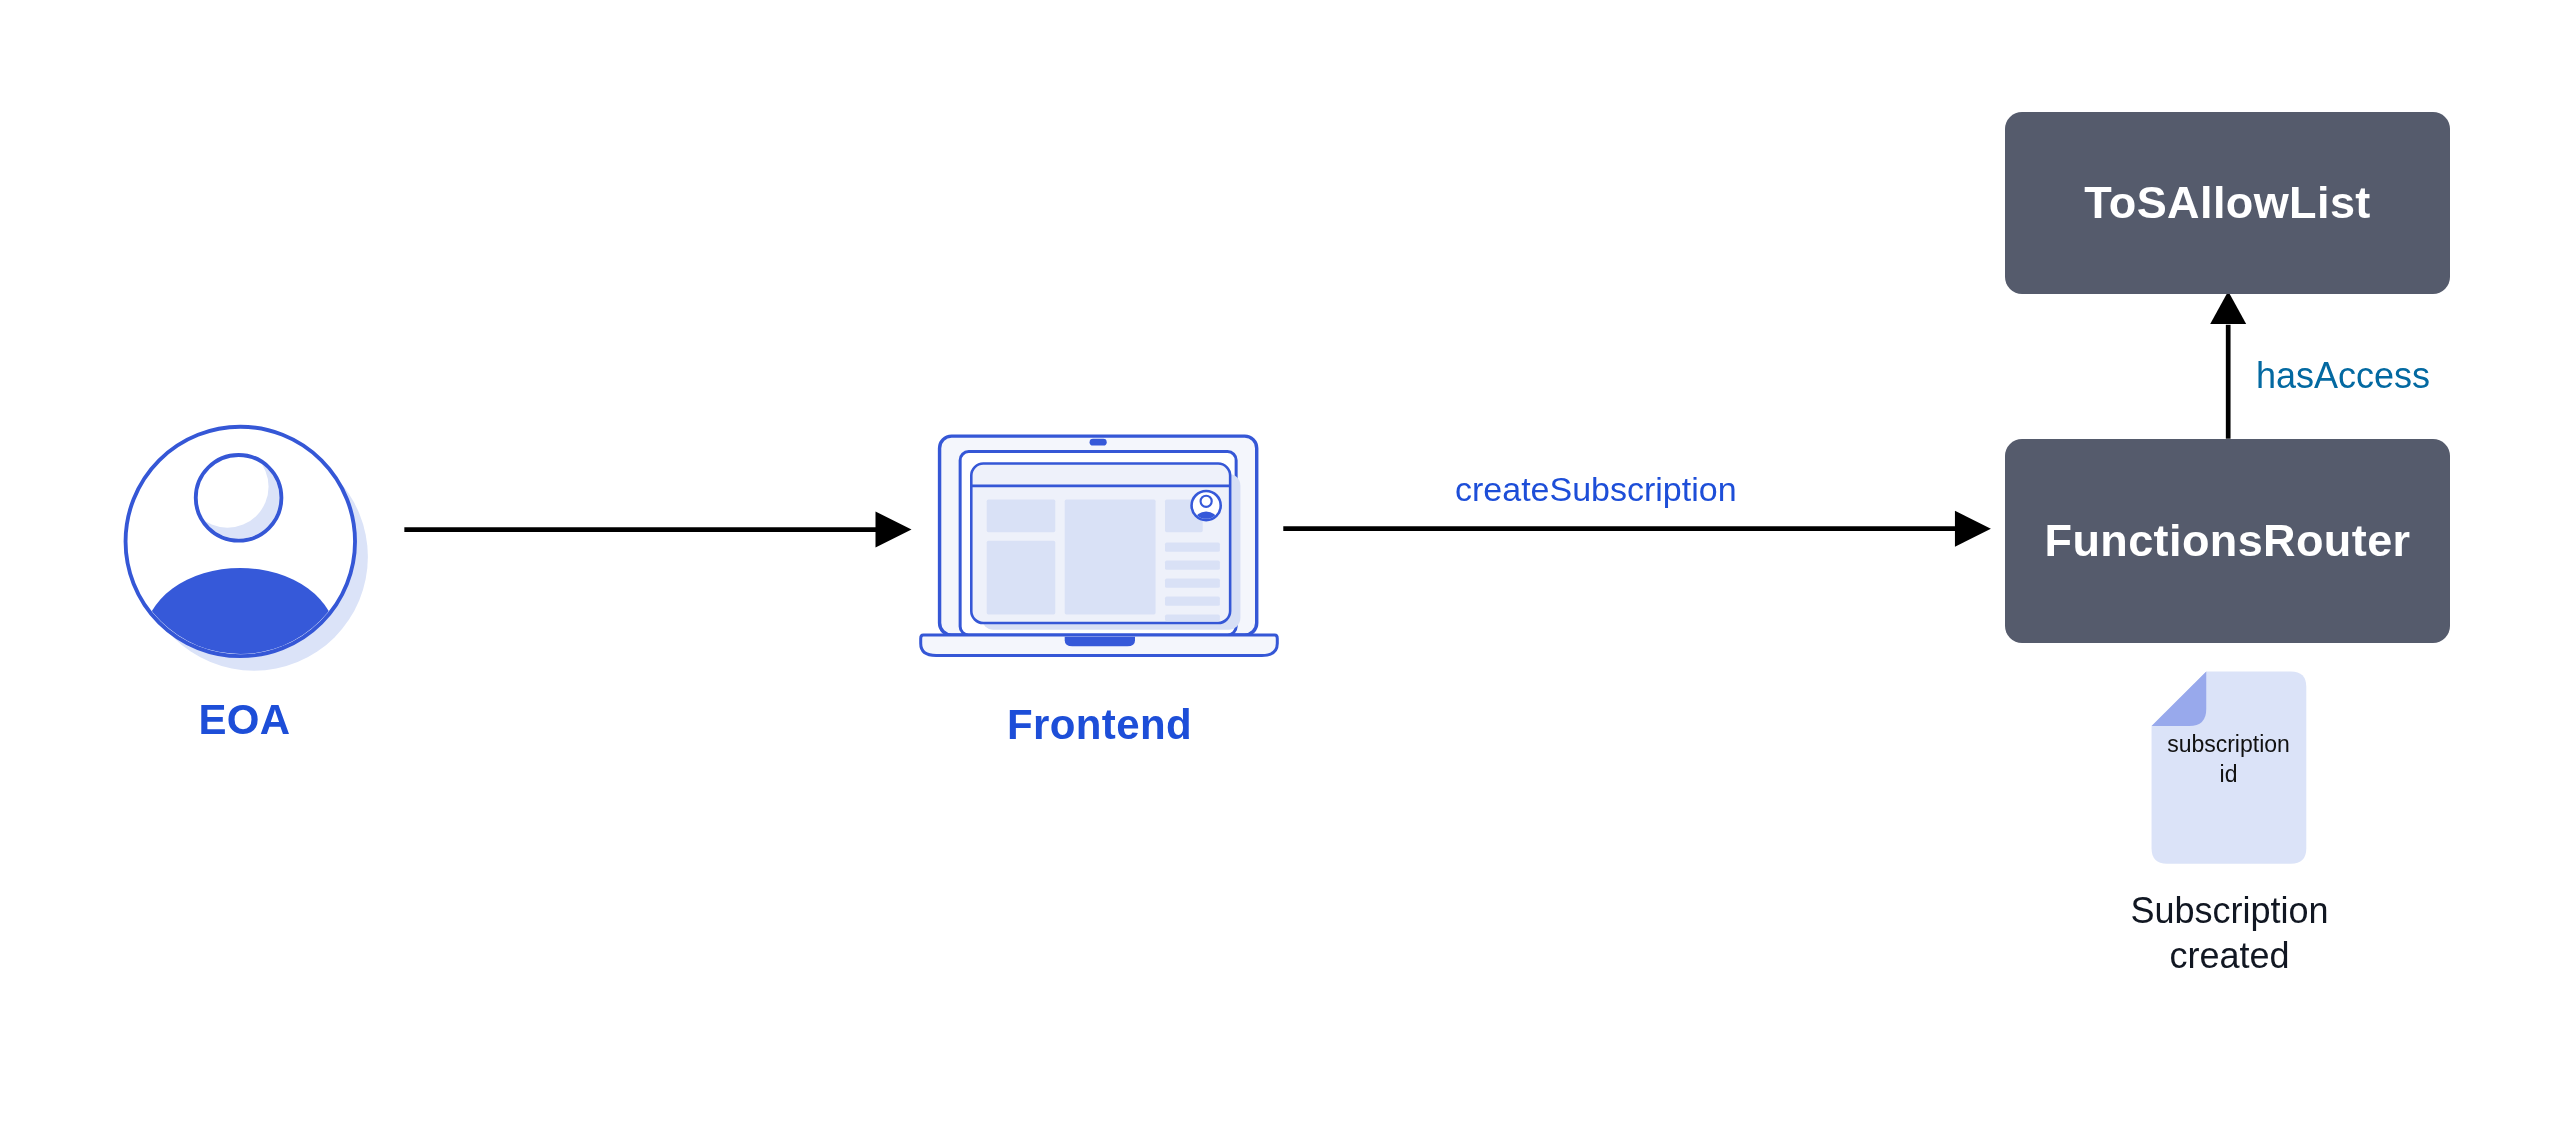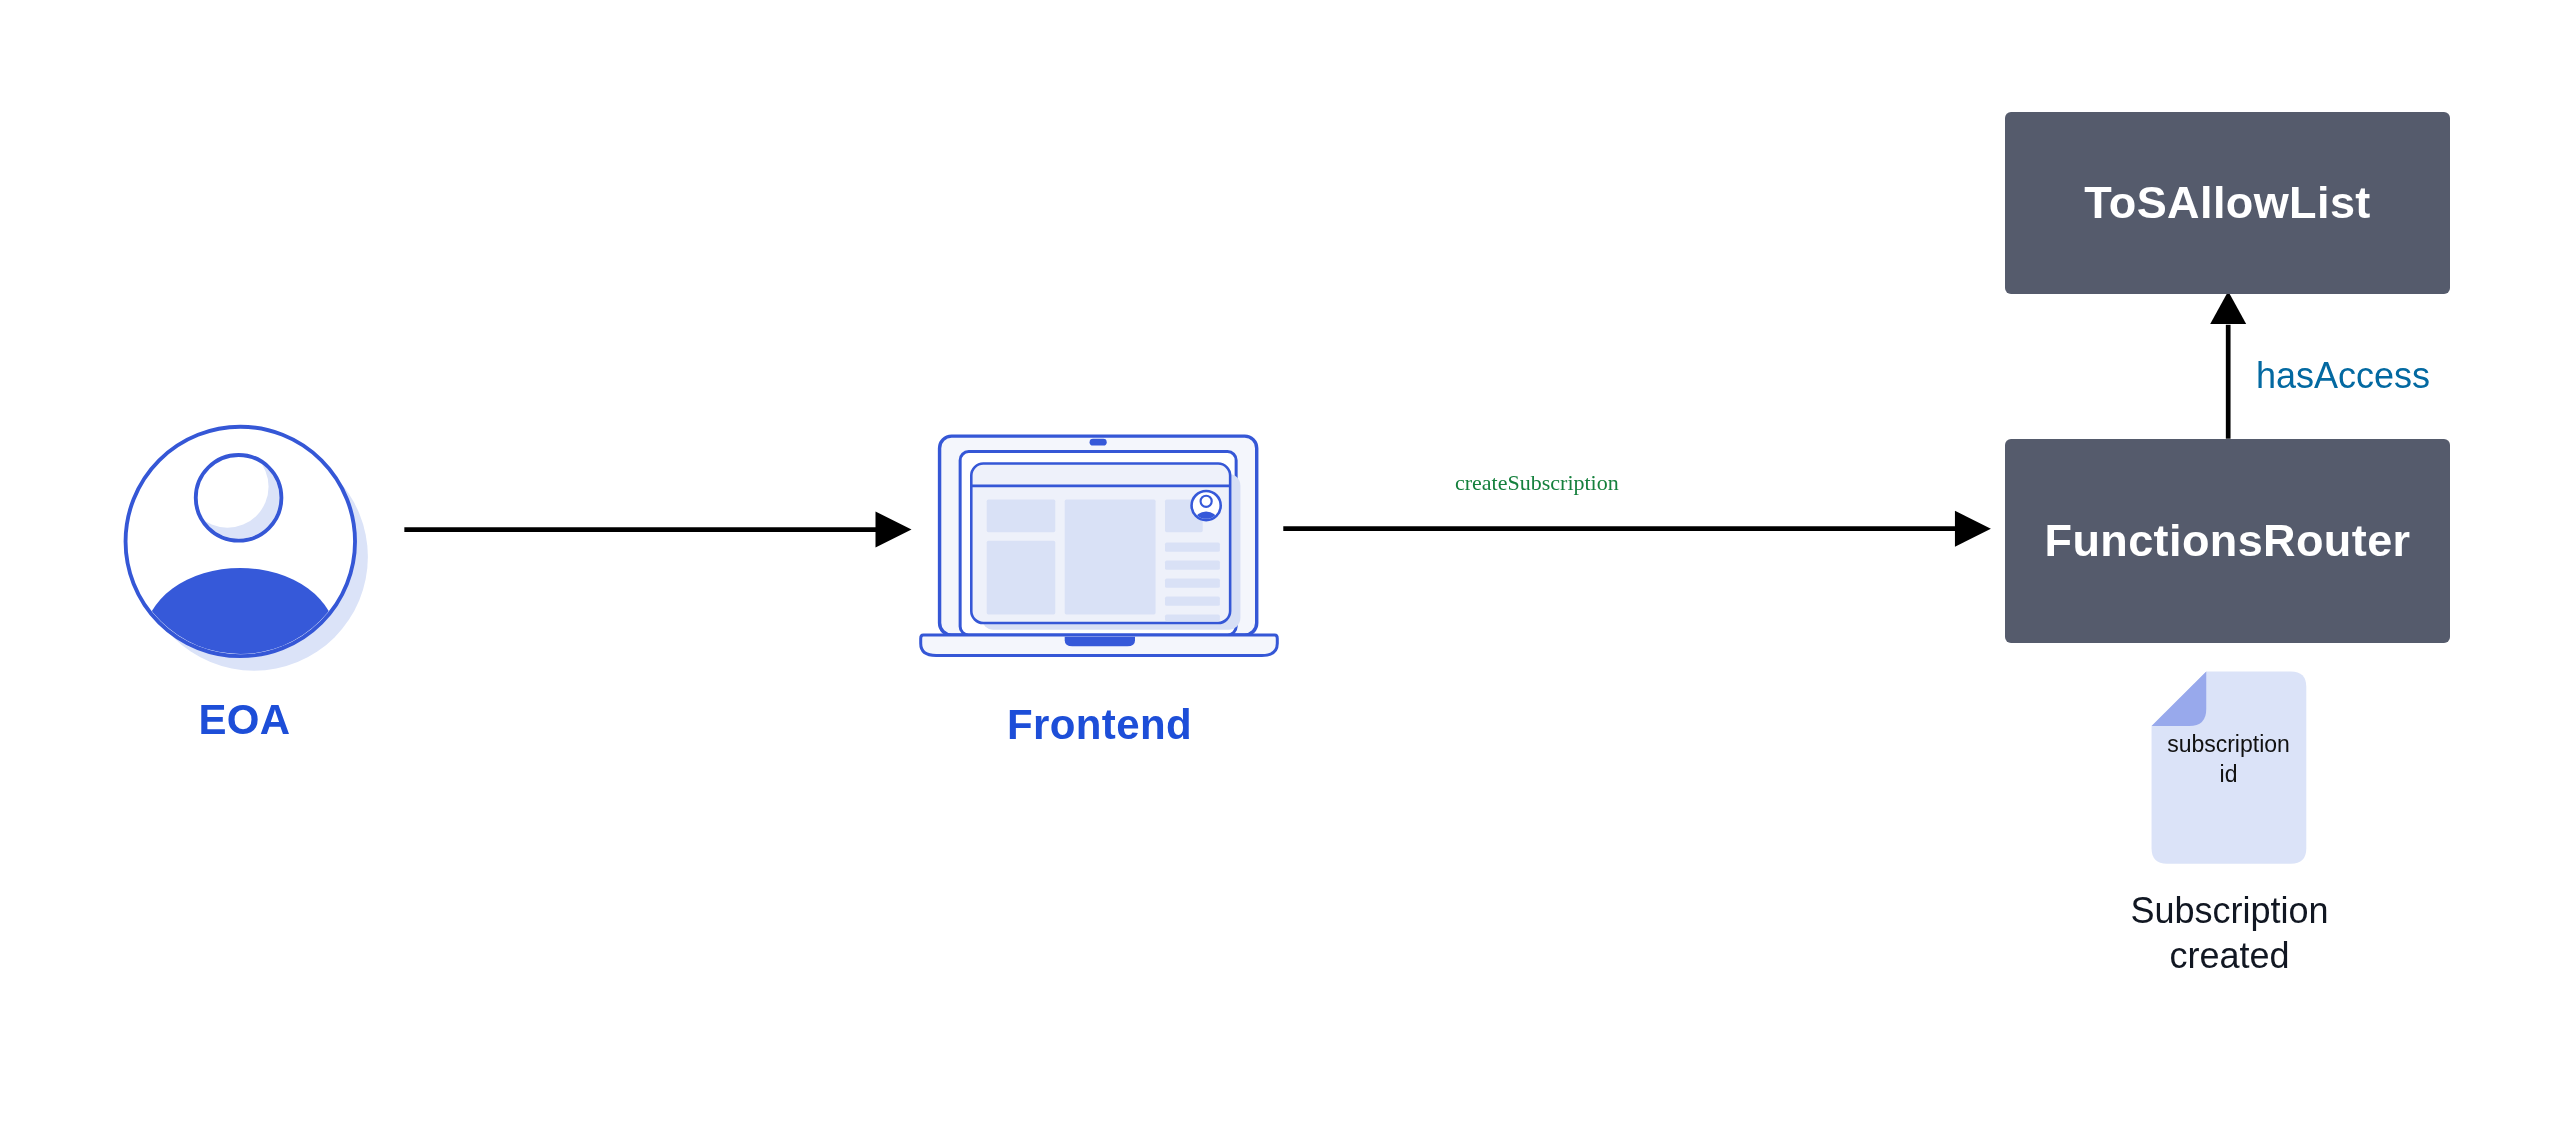--- a/index.html
+++ b/index.html
@@ -18,36 +18,36 @@
     font-weight: 700;
     font-size: 42px;
     color: #1d4ed8;
     letter-spacing: 0.4px;
   }
   .contract-box {
     position: absolute;
     left: 2005px;
     width: 445px;
     background: #555b6c;
-    border-radius: 6px;
+    border-radius: 17px;
     display: flex;
     align-items: center;
     justify-content: center;
     color: #ffffff;
     font-weight: 700;
     font-size: 45px;
     letter-spacing: 0.4px;
   }
   .box-tos { top: 112px; height: 182px; }
   .box-router { top: 439px; height: 204px; }
   .edge-label-mono {
     position: absolute;
-    font-family: Liberation Serif, serif;
-    font-size: 22px;
-    color: #15803d;
+    font-family: Liberation Sans, sans-serif;
+    font-size: 34px;
+    color: #1d4ed8;
     white-space: nowrap;
   }
   .edge-label-sans {
     position: absolute;
     font-size: 36px;
     color: #0369a1;
     white-space: nowrap;
   }
   .doc-text {
     position: absolute;

